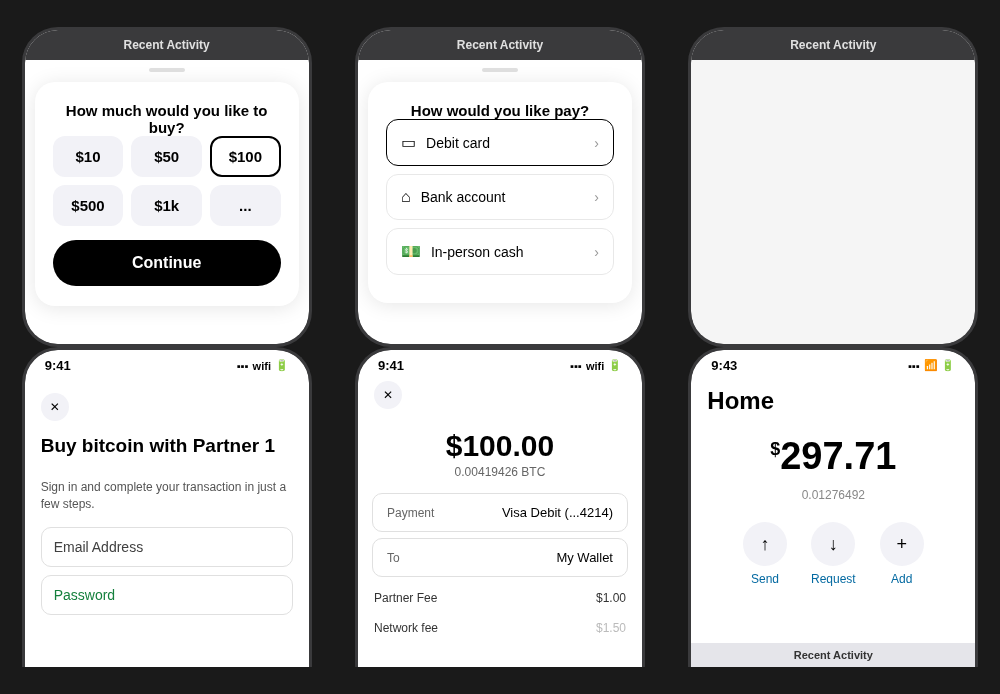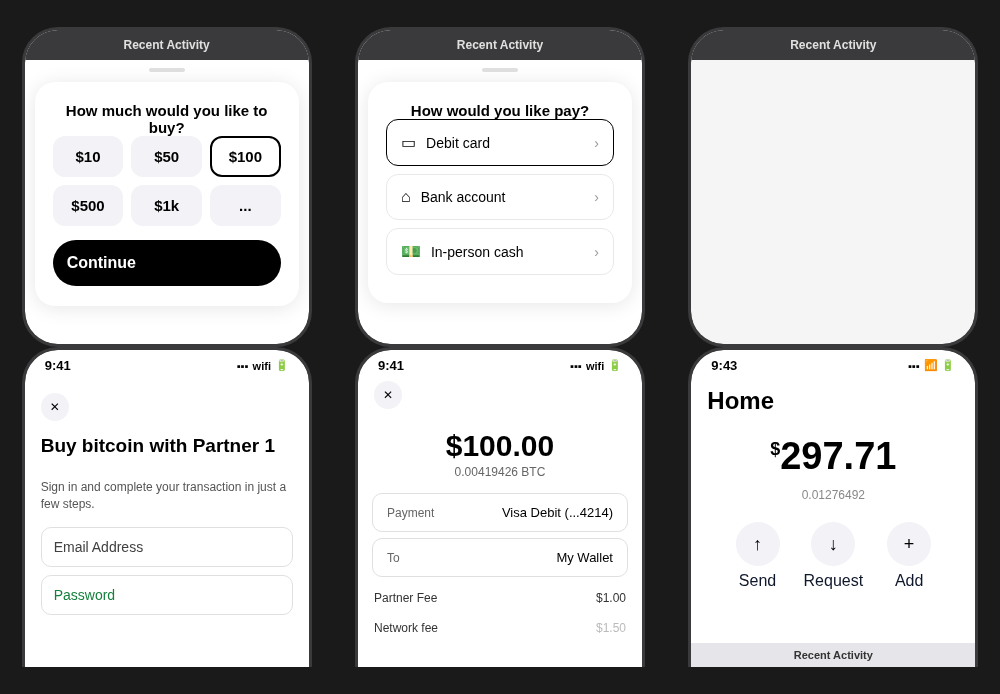--- a/index.html
+++ b/index.html
@@ -78,21 +78,21 @@
       border-color: #000;
     }
 
     .continue-btn {
       background: #000;
       color: #fff;
       border-radius: 50px;
       padding: 14px;
       font-size: 16px;
       font-weight: 600;
-      text-align: left;
+      text-align: center;
       cursor: pointer;
       width: 100%;
       margin-top: 4px;
     }
 
     
     .payment-option {
       display: flex;
       align-items: center;
       justify-content: space-between;
@@ -263,23 +263,23 @@
       height: 44px;
       background: #f2f2f7;
       border-radius: 50%;
       display: flex;
       align-items: center;
       justify-content: center;
       font-size: 18px;
     }
 
     .action-label {
-      font-size: 16px;
+      font-size: 12px;
       font-weight: 500;
-      color: #0f172a;
+      color: #0369a1;
     }
 
     .recent-bar {
       background: #e5e5ea;
       text-align: center;
       padding: 6px;
       font-size: 11px;
       font-weight: 600;
       color: #333;
       position: absolute;

